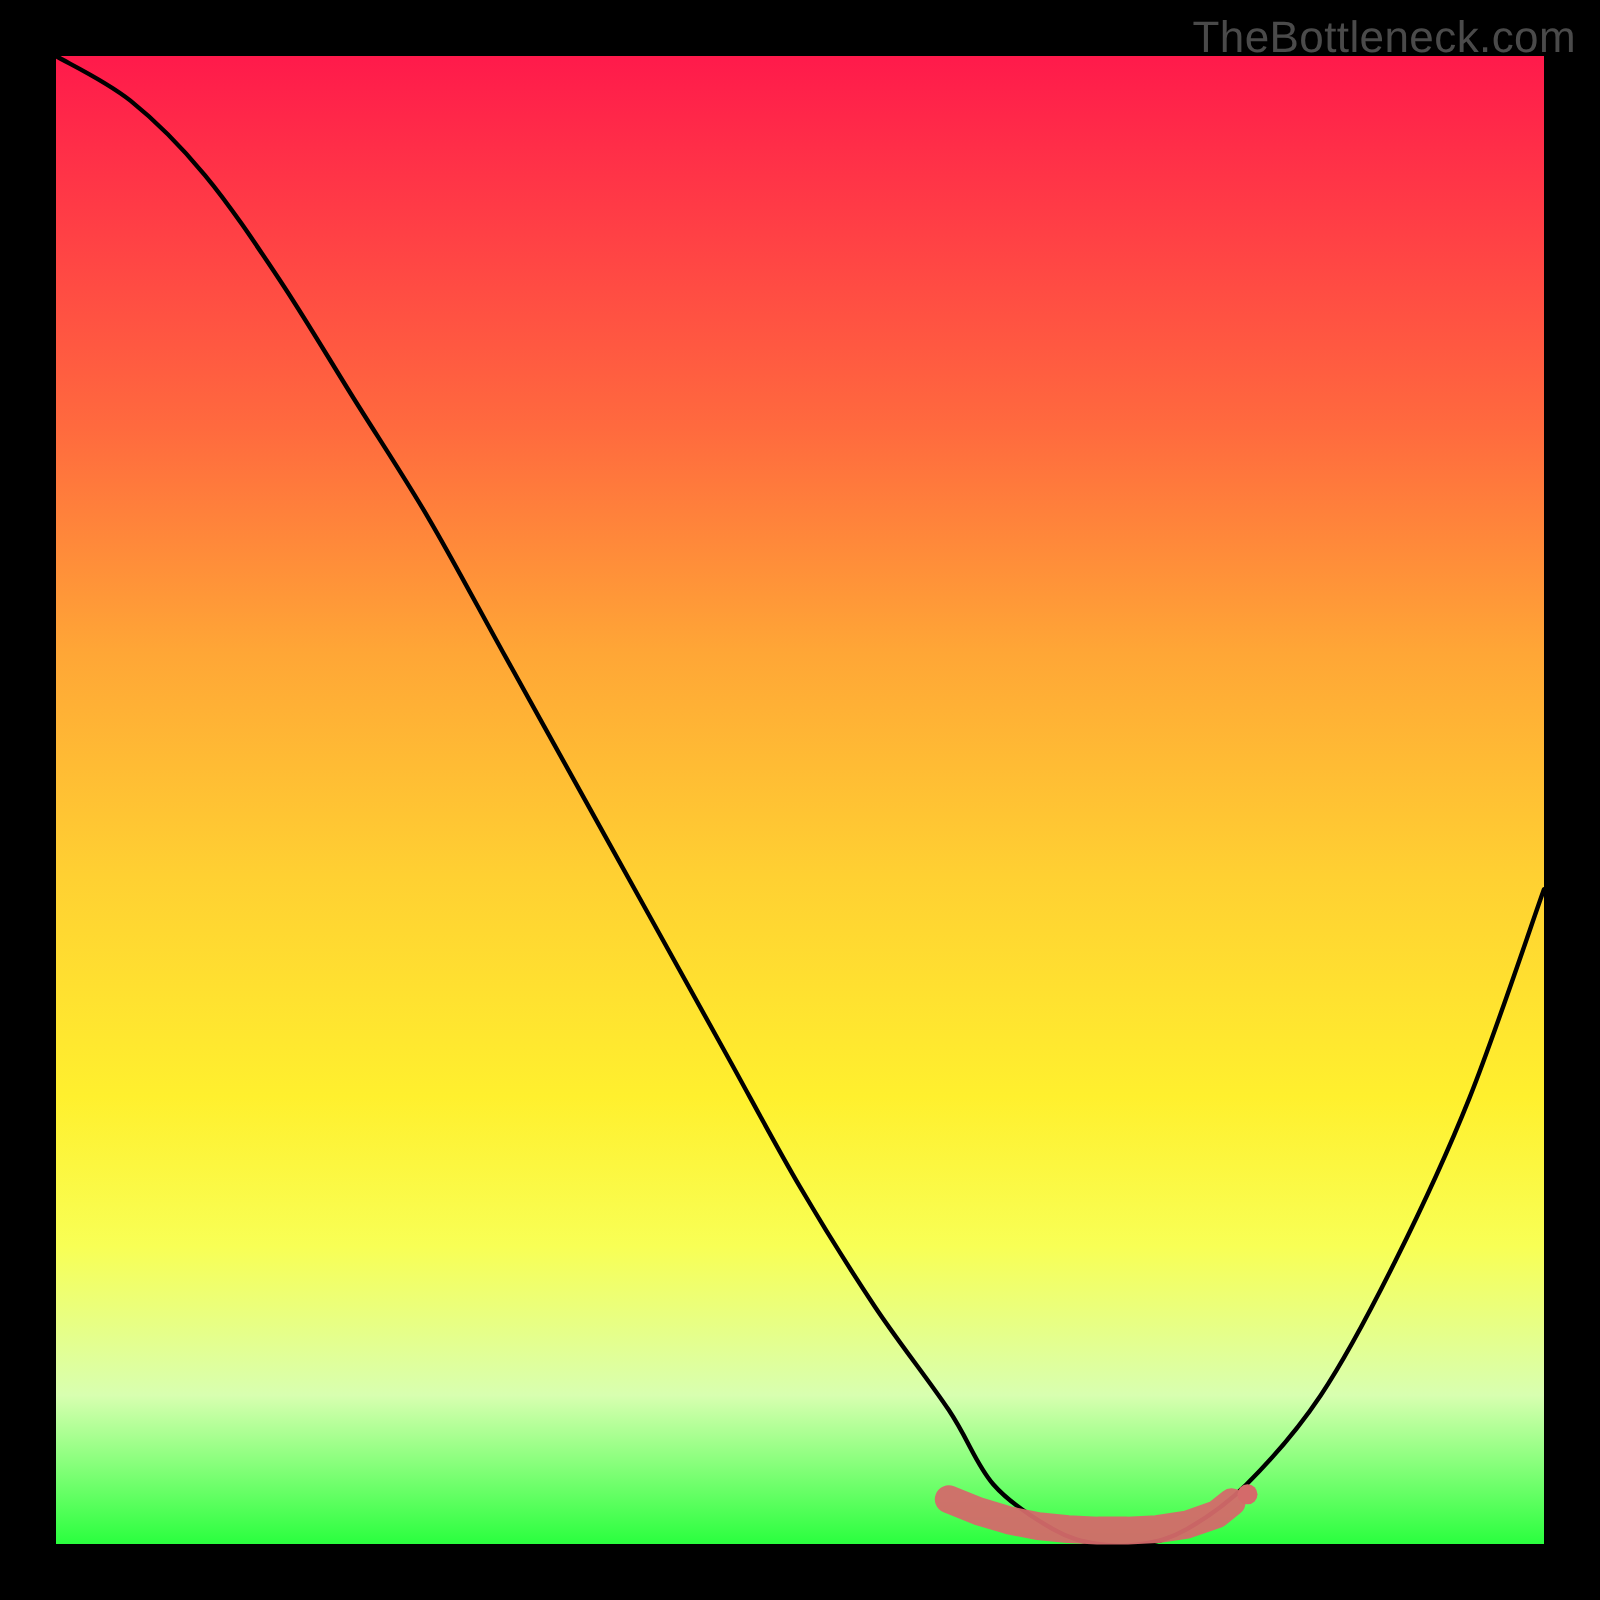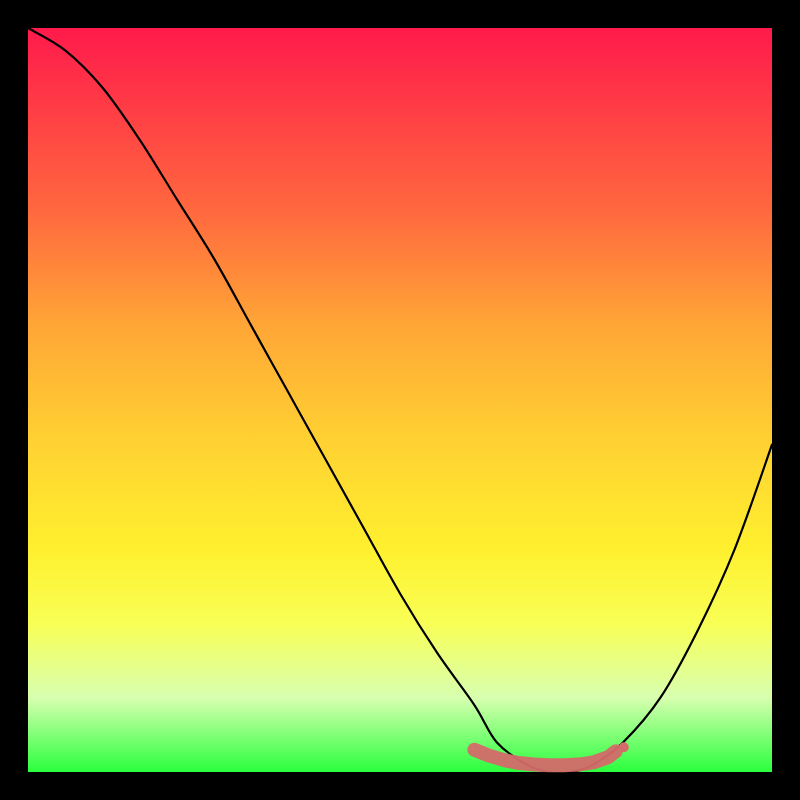--- a/index.html
+++ b/index.html
@@ -62,13 +62,14 @@
 <div class="frame">
   <div class="plot">
     <svg class="curve" viewBox="0 0 744 744">
       <path id="curve-path" fill="none" stroke="#000" stroke-width="2.2" stroke-linecap="round" stroke-linejoin="round" d="M 0 0 C 6.2 3.720000000000008, 24.800000000000004 12.400000000000054, 37.2 22.32000000000005 C 49.6 32.240000000000045, 62.00000000000001 44.639999999999986, 74.4 59.51999999999998 C 86.80000000000001 74.39999999999998, 99.19999999999999 93.00000000000001, 111.6 111.60000000000002 C 124 130.20000000000002, 136.4 151.28, 148.8 171.12 C 161.20000000000002 190.96, 173.6 209.55999999999997, 186 230.64 C 198.4 251.72, 210.79999999999998 275.28000000000003, 223.2 297.6 C 235.6 319.92, 247.99999999999997 342.24, 260.4 364.56 C 272.79999999999995 386.88, 285.20000000000005 409.20000000000005, 297.6 431.52000000000004 C 310 453.84000000000003, 322.40000000000003 476.16, 334.8 498.48 C 347.2 520.8000000000001, 359.6 544.36, 372 565.44 C 384.4 586.5200000000001, 396.80000000000007 606.36, 409.20000000000005 624.96 C 421.6 643.5600000000001, 436.47999999999996 662.16, 446.4 677.04 C 456.32 691.92, 460.04 704.32, 468.72 714.24 C 477.40000000000003 724.16, 489.8 731.5999999999999, 498.48 736.56 C 507.16 741.52, 513.3599999999999 742.76, 520.8 744 C 528.24 745.24, 535.68 745.24, 543.12 744 C 550.5600000000001 742.76, 556.76 741.52, 565.44 736.56 C 574.1200000000001 731.5999999999999, 584.0400000000001 725.4, 595.2 714.24 C 606.36 703.08, 620 688.2, 632.4 669.6 C 644.8 651, 657.2 627.44, 669.6 602.64 C 682 577.8399999999999, 694.4 551.8, 706.8 520.8 C 719.1999999999999 489.79999999999995, 737.8 434, 744 416.64"></path>
       <g id="markers">
           <path d="M 446.4 721.68 L 461.28 727.632 L 476.16 732.096 L 491.04 735.072 L 505.92 736.56 L 520.8 737.304 L 535.68 737.304 L 550.56 736.56 L 565.44 734.328 L 580.32 729.12 L 587.76 723.168" fill="none" stroke="#d46a6a" stroke-width="14" stroke-linecap="round" stroke-linejoin="round" opacity="0.95"></path>
           <circle cx="595.76" cy="719.168" r="5" fill="#d46a6a"></circle>
         </g>
     </svg>
   </div>
+  <div class="watermark">TheBottleneck.com</div>
 </div>
 
 </body></html>

